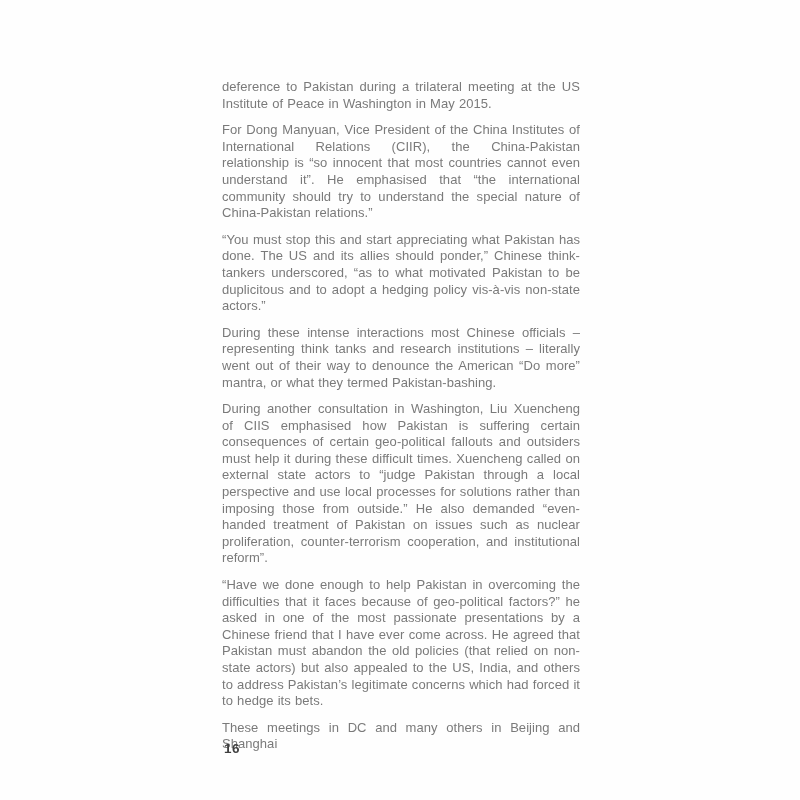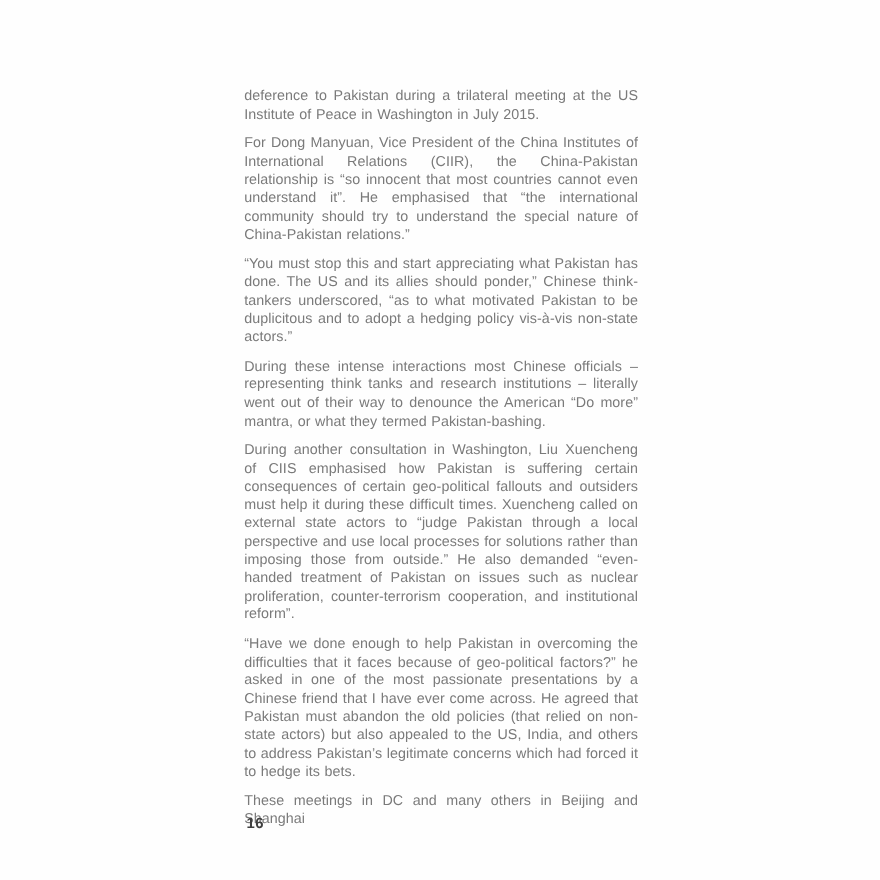--- a/index.html
+++ b/index.html
@@ -47,21 +47,21 @@
     letter-spacing: 0.5px;
     font-weight: bold;
   }
 </style>
 </head>
 <body>
 
 <div class="book-page">
 
   <div class="text-block" id="paragraph-container">
-      <p>deference to Pakistan during a trilateral meeting at the US Institute of Peace in Washington in July 2015.</p>
+      <p>deference to Pakistan during a trilateral meeting at the US Institute of Peace in Washington in May 2015.</p>
       <p>For Dong Manyuan, Vice President of the China Institutes of International Relations (CIIR), the China-Pakistan relationship is “so innocent that most countries cannot even understand it”. He emphasised that “the international community should try to understand the special nature of China-Pakistan relations.”</p>
       <p>“You must stop this and start appreciating what Pakistan has done. The US and its allies should ponder,” Chinese think-tankers underscored, “as to what motivated Pakistan to be duplicitous and to adopt a hedging policy vis-à-vis non-state actors.”</p>
       <p>During these intense interactions most Chinese officials – representing think tanks and research institutions – literally went out of their way to denounce the American “Do more” mantra, or what they termed Pakistan-bashing.</p>
       <p>During another consultation in Washington, Liu Xuencheng of CIIS emphasised how Pakistan is suffering certain consequences of certain geo-political fallouts and outsiders must help it during these difficult times. Xuencheng called on external state actors to “judge Pakistan through a local perspective and use local processes for solutions rather than imposing those from outside.” He also demanded “even-handed treatment of Pakistan on issues such as nuclear proliferation, counter-terrorism cooperation, and institutional reform”.</p>
       <p>“Have we done enough to help Pakistan in overcoming the difficulties that it faces because of geo-political factors?” he asked in one of the most passionate presentations by a Chinese friend that I have ever come across. He agreed that Pakistan must abandon the old policies (that relied on non-state actors) but also appealed to the US, India, and others to address Pakistan’s legitimate concerns which had forced it to hedge its bets.</p>
       <p>These meetings in DC and many others in Beijing and Shanghai</p>
     </div>
 
   <div class="page-number">16</div>
 

